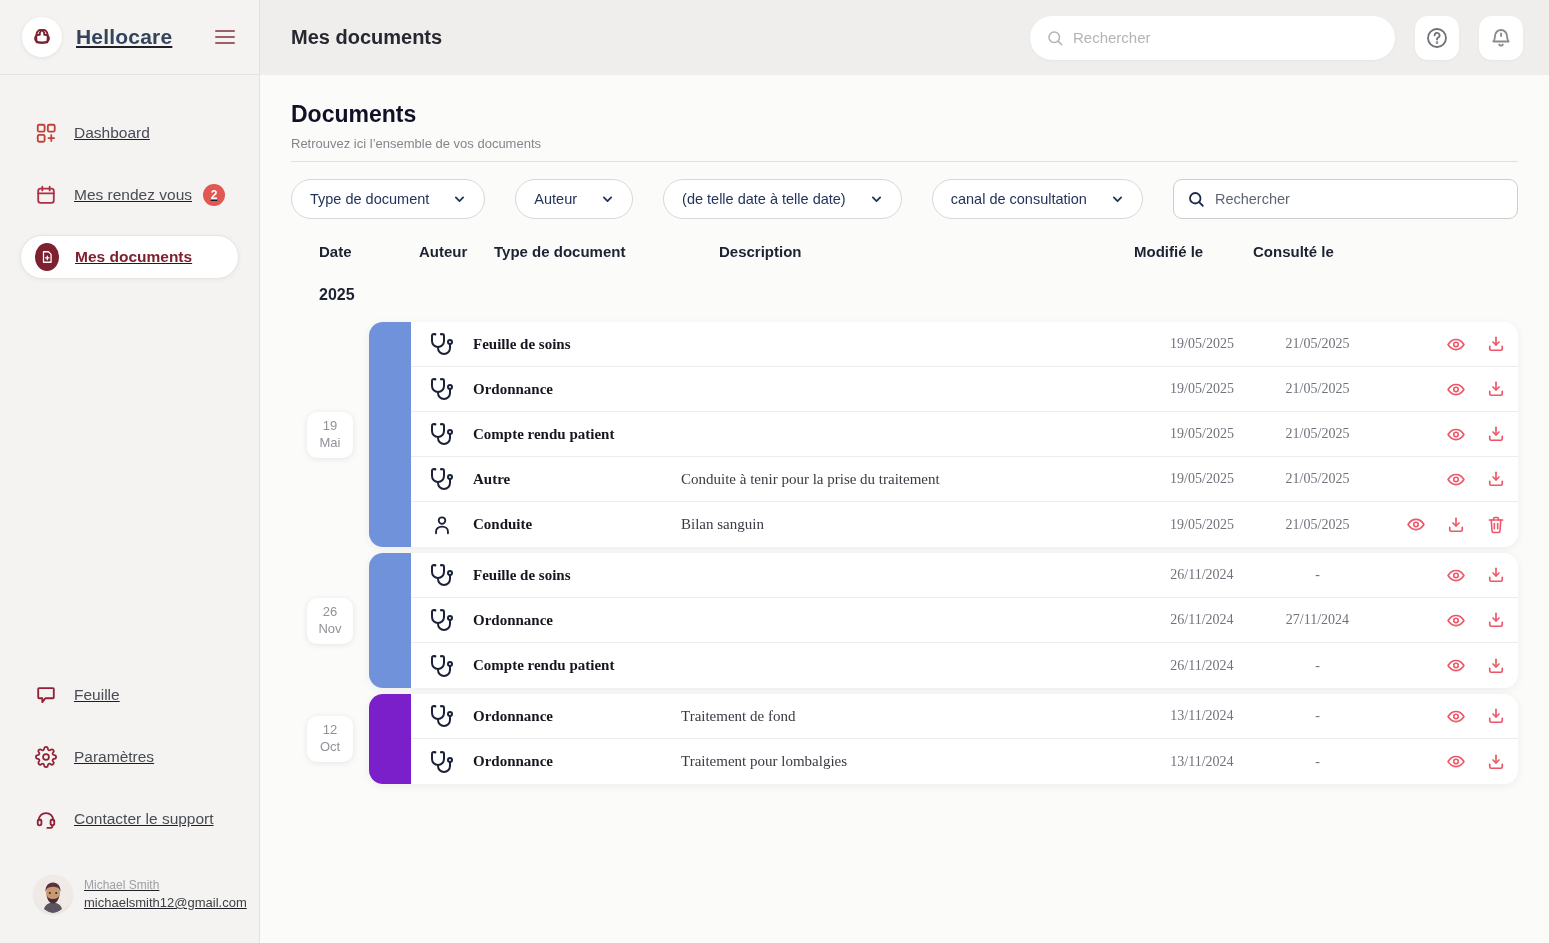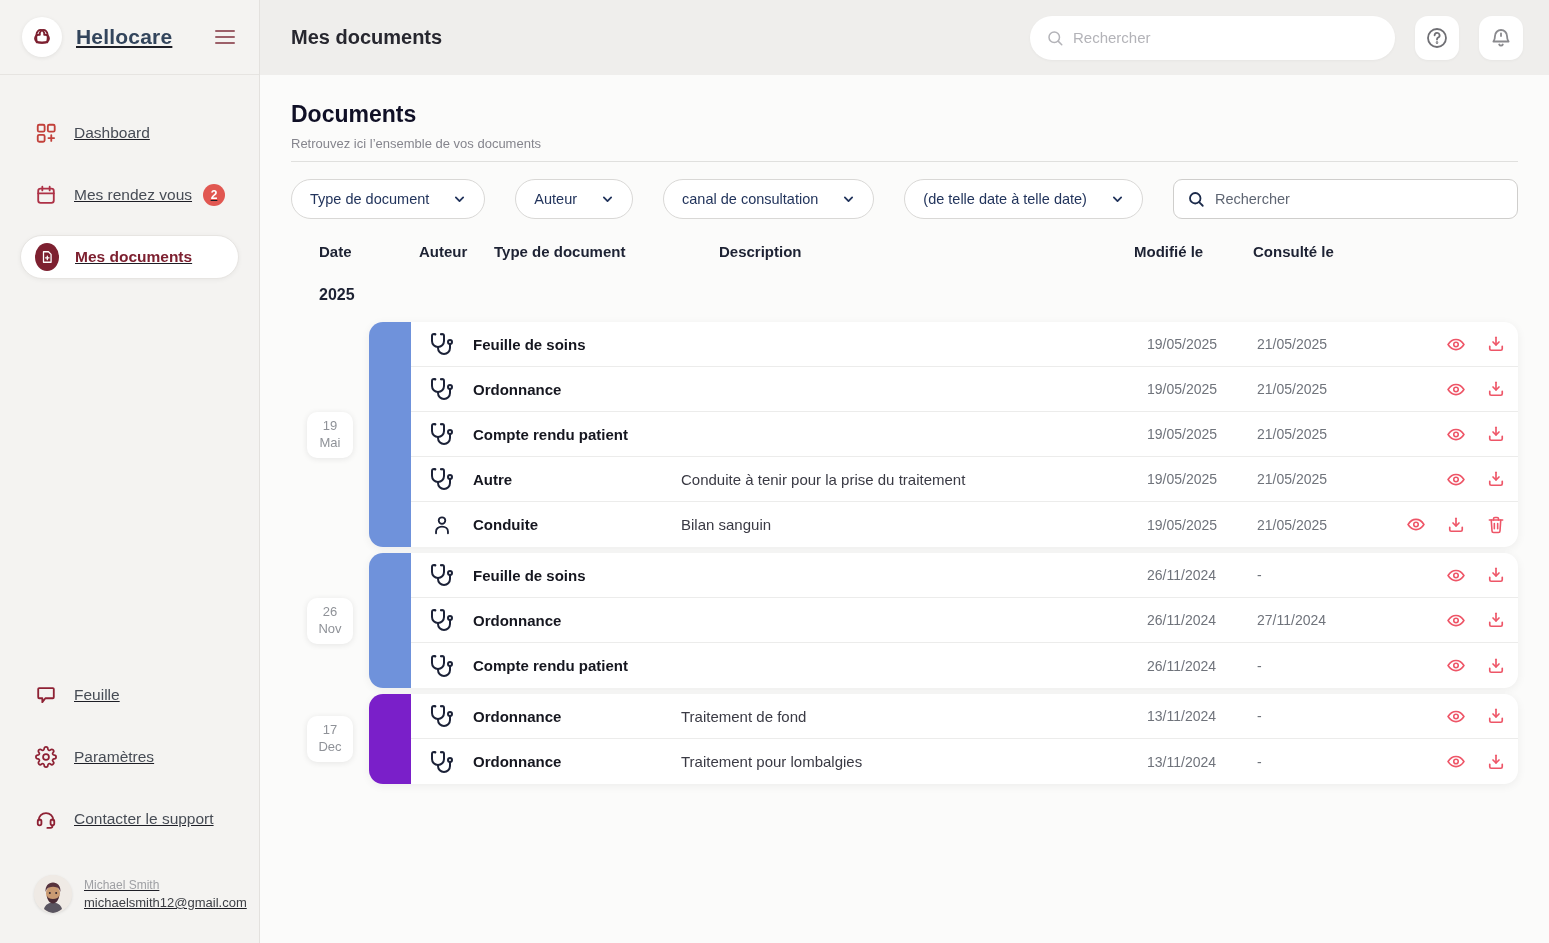--- a/index.html
+++ b/index.html
@@ -131,31 +131,31 @@
     width:46px; height:46px; background:#fff; border-radius:10px;
     box-shadow:0 1px 6px rgba(0,0,0,.09);
     display:flex; flex-direction:column; align-items:center; justify-content:center;
     font-size:13px; color:#8f9298; line-height:1.3; font-weight:500;
   }
   .card {
     flex:1; display:flex; background:#fff; border-radius:14px; overflow:hidden;
     box-shadow:0 2px 10px rgba(0,0,0,.06);
   }
   .card-bar { width:42px; flex-shrink:0; }
-  .card-rows { flex:1; display:flex; flex-direction:column; }
+  .card-rows { flex:1; display:flex; flex-direction:column;font-family:Liberation Serif, serif; }
   .doc-row {
     height:45px; display:grid; align-items:center;
     grid-template-columns:62px 208px 1fr 110px 121px 140px;
     border-bottom:1px solid #ececeb; cursor:pointer;
   }
   .doc-row:last-child { border-bottom:none; }
   .cell-icon { display:flex; justify-content:center; color:#1b2137; }
   .cell-type { font-size:15px; font-weight:700; color:#15161f; }
   .cell-desc { font-size:15px; color:#3a3a44; }
-  .cell-date { font-size:14px; color:#6f737b; text-align:left; }
+  .cell-date { font-size:14px; color:#6f737b; text-align:center; }
   .cell-actions { display:flex; justify-content:flex-end; align-items:center; gap:20px; padding-right:12px; }
   .action-btn {
     background:none; border:none; cursor:pointer; color:#ee5567;
     width:20px; height:20px; display:flex; align-items:center; justify-content:center; padding:0;
   }
   svg { display:block; }
 </style>
 </head>
 <body>
 
@@ -310,29 +310,29 @@
       </div>
       <div class="filter-pill">
         <span>Auteur</span>
         <span>
           <svg width="13" height="13" viewBox="0 0 16 16" fill="none" stroke="#22345c" stroke-width="2.2" stroke-linecap="round" stroke-linejoin="round">
               <path d="M3.5 5.5 8 10l4.5-4.5"></path>
             </svg>
         </span>
       </div>
       <div class="filter-pill">
-        <span>canal de consultation</span>
+        <span>(de telle date à telle date)</span>
         <span>
           <svg width="13" height="13" viewBox="0 0 16 16" fill="none" stroke="#22345c" stroke-width="2.2" stroke-linecap="round" stroke-linejoin="round">
               <path d="M3.5 5.5 8 10l4.5-4.5"></path>
             </svg>
         </span>
       </div>
       <div class="filter-pill">
-        <span>(de telle date à telle date)</span>
+        <span>canal de consultation</span>
         <span>
           <svg width="13" height="13" viewBox="0 0 16 16" fill="none" stroke="#22345c" stroke-width="2.2" stroke-linecap="round" stroke-linejoin="round">
               <path d="M3.5 5.5 8 10l4.5-4.5"></path>
             </svg>
         </span>
       </div>
       <div class="filter-search">
         <span>
           <svg width="18" height="18" viewBox="0 0 24 24" fill="none" stroke="#1b2a4a" stroke-width="2.4" stroke-linecap="round">
             <circle cx="11" cy="11" r="7"></circle>
@@ -607,22 +607,22 @@
                     </svg>
                   </button>
                 </div>
               </div>
             </div>
           </div>
         </div>
         <div class="cluster">
           <div class="chip-col">
             <div class="date-chip">
-              <span>17</span>
-              <span>Dec</span>
+              <span>12</span>
+              <span>Oct</span>
             </div>
           </div>
           <div class="card">
             <div class="card-bar" style="background: rgb(122, 31, 201);"></div>
             <div class="card-rows">
               <div class="doc-row">
                 <div class="cell-icon">
                   <svg width="24" height="24" viewBox="0 0 24 24" fill="none" stroke="currentColor" stroke-width="2" stroke-linecap="round" stroke-linejoin="round">
                     <path d="M4.8 2.3A.3.3 0 1 0 5 2H4a2 2 0 0 0-2 2v5a6 6 0 0 0 6 6 6 6 0 0 0 6-6V4a2 2 0 0 0-2-2h-1a.2.2 0 1 0 .3.3"></path>
                     <path d="M8 15v1a6 6 0 0 0 6 6 6 6 0 0 0 6-6v-4"></path>

